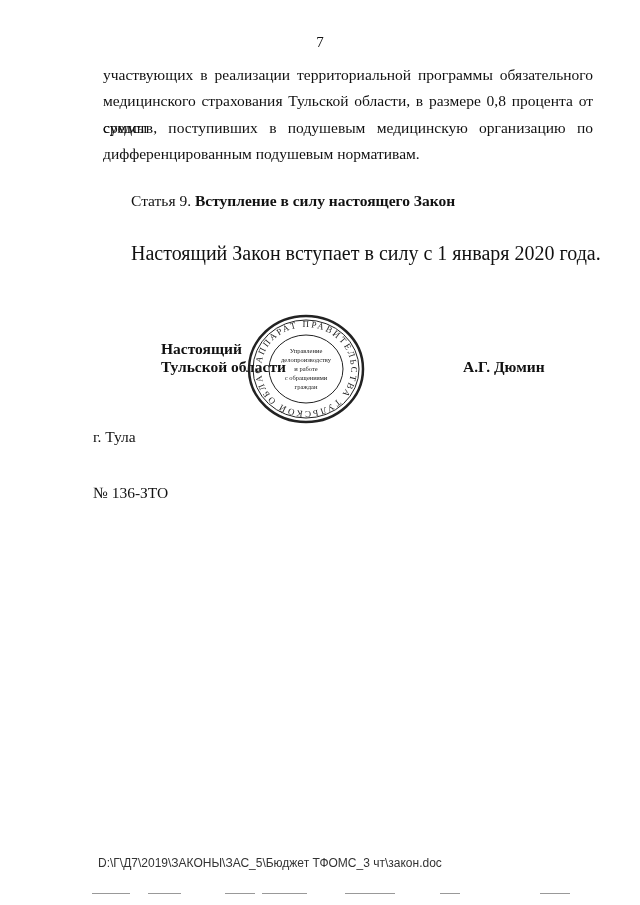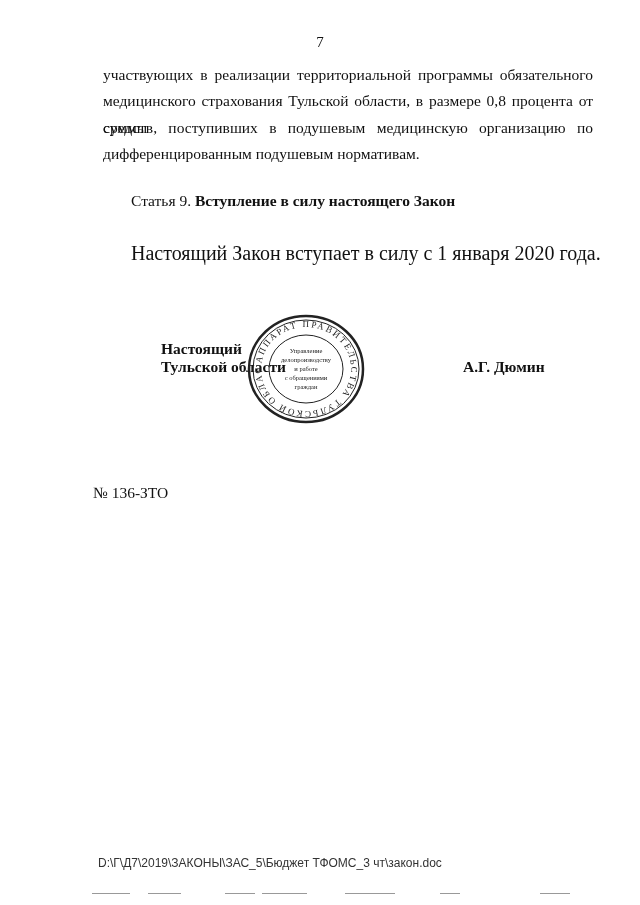--- a/index.html
+++ b/index.html
@@ -58,20 +58,21 @@
     <text x="60" y="58" font-family="Liberation Serif, serif" font-size="6.5" fill="#222" text-anchor="middle">и работе</text>
     <text x="60" y="67" font-family="Liberation Serif, serif" font-size="6.5" fill="#222" text-anchor="middle">с обращениями</text>
     <text x="60" y="76" font-family="Liberation Serif, serif" font-size="6.5" fill="#222" text-anchor="middle">граждан</text>
     <text x="12" y="60" font-size="7" fill="#222">*</text>
   </svg>
 </div>
 
 <div class="sig-name">А.Г. Дюмин</div>
 
 <div class="place">
+  <div>г. Тула</div>
 </div>
 
 <div class="number">№ 136-ЗТО</div>
 
 <div class="footer-path">D:\Г\Д7\2019\ЗАКОНЫ\ЗАС_5\Бюджет ТФОМС_3 чт\закон.doc</div>
 
 <div class="scan-dash" style="left:92px;width:38px"></div>
 <div class="scan-dash" style="left:148px;width:33px"></div>
 <div class="scan-dash" style="left:225px;width:30px"></div>
 <div class="scan-dash" style="left:262px;width:45px"></div>

